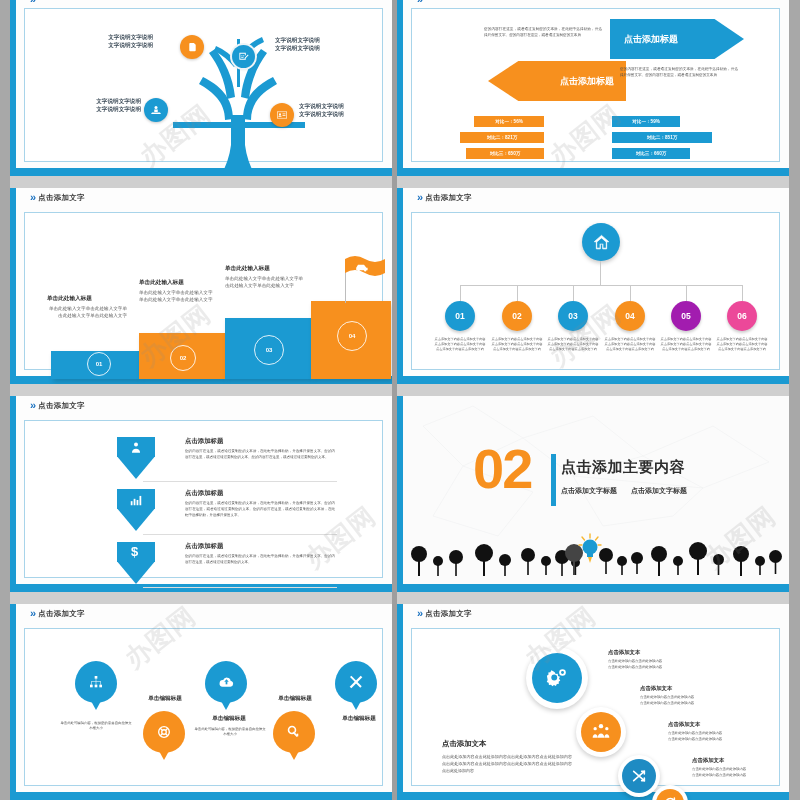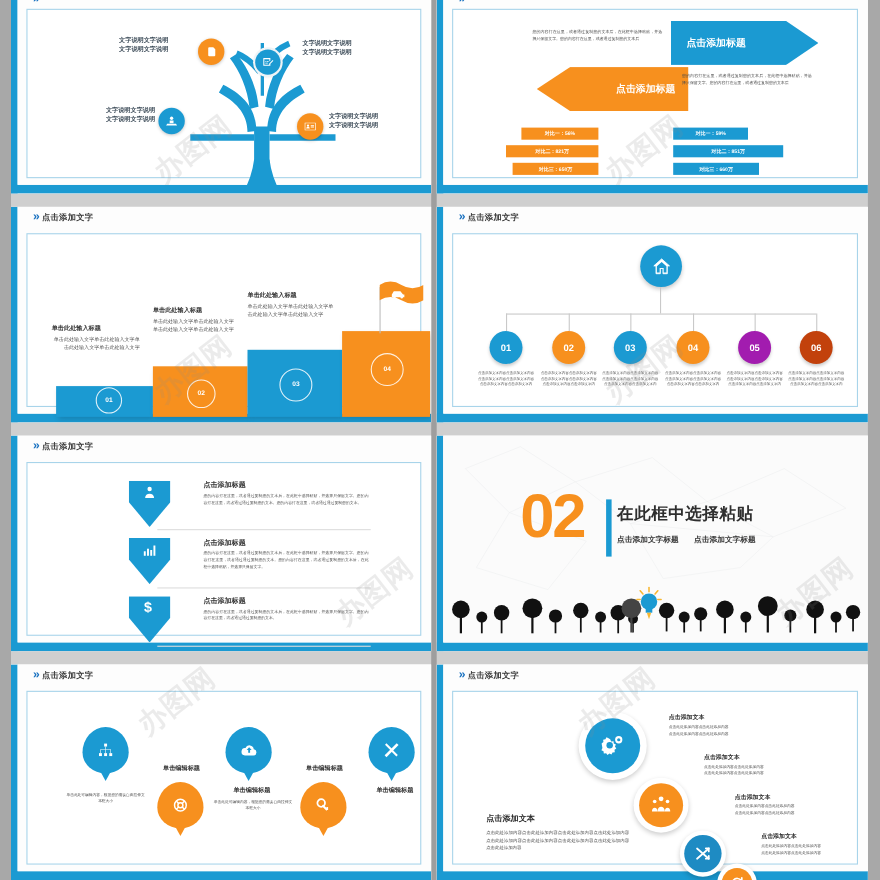--- a/index.html
+++ b/index.html
@@ -304,21 +304,21 @@
         <div class="oline" style="left:161px;top:72px;width:1px;height:16px;"></div>
         <div class="oline" style="left:218px;top:72px;width:1px;height:16px;"></div>
         <div class="oline" style="left:274px;top:72px;width:1px;height:16px;"></div>
         <div class="oline" style="left:330px;top:72px;width:1px;height:16px;"></div>
 
         <div class="ocirc" style="left:33px;top:88px;width:30px;height:30px;background:#1b9ad2;">01</div>
         <div class="ocirc" style="left:90px;top:88px;width:30px;height:30px;background:#f7901e;">02</div>
         <div class="ocirc" style="left:146px;top:88px;width:30px;height:30px;background:#1b9ad2;">03</div>
         <div class="ocirc" style="left:203px;top:88px;width:30px;height:30px;background:#f7901e;">04</div>
         <div class="ocirc" style="left:259px;top:88px;width:30px;height:30px;background:#a21caf;">05</div>
-        <div class="ocirc" style="left:315px;top:88px;width:30px;height:30px;background:#c2410c;text-align:right;">06</div>
+        <div class="ocirc" style="left:315px;top:88px;width:30px;height:30px;background:#ec4899;text-align:right;">06</div>
 
         <div class="obody" style="left:22px;top:124px;width:52px;">点击添加文字内容点击添加文字内容点击添加文字内容点击添加文字内容点击添加文字内容点击添加文字内</div>
         <div class="obody" style="left:79px;top:124px;width:52px;">点击添加文字内容点击添加文字内容点击添加文字内容点击添加文字内容点击添加文字内容点击添加文字内</div>
         <div class="obody" style="left:135px;top:124px;width:52px;">点击添加文字内容点击添加文字内容点击添加文字内容点击添加文字内容点击添加文字内容点击添加文字内</div>
         <div class="obody" style="left:192px;top:124px;width:52px;">点击添加文字内容点击添加文字内容点击添加文字内容点击添加文字内容点击添加文字内容点击添加文字内</div>
         <div class="obody" style="left:248px;top:124px;width:52px;">点击添加文字内容点击添加文字内容点击添加文字内容点击添加文字内容点击添加文字内容点击添加文字内</div>
         <div class="obody" style="left:304px;top:124px;width:52px;">点击添加文字内容点击添加文字内容点击添加文字内容点击添加文字内容点击添加文字内容点击添加文字内</div>
       </div>
     </div>
   </div>
@@ -376,21 +376,21 @@
             <path d="M20 30 L70 10 L120 42 L60 70 Z"></path>
             <path d="M120 42 L190 20 L240 60 L170 80 Z"></path>
             <path d="M240 60 L310 30 L366 66 L300 92 Z"></path>
             <path d="M60 70 L30 120 L95 140 L130 96 Z"></path>
             <path d="M170 80 L200 130 L270 120 L300 92 Z"></path>
           </g>
         </svg>
 
         <div class="bignum" style="left:70px;top:48px;">02</div>
         <div class="vrule" style="left:148px;top:58px;height:52px;"></div>
-        <div class="s6t" style="left:158px;top:62px;">在此框中选择粘贴</div>
+        <div class="s6t" style="left:158px;top:62px;">点击添加主要内容</div>
         <div class="s6s" style="left:158px;top:90px;">点击添加文字标题</div>
         <div class="s6s" style="left:228px;top:90px;">点击添加文字标题</div>
 
         <svg class="blamp" viewBox="0 0 386 48">
           <g fill="#111">
             <g transform="translate(8,18)">
                 <circle cx="8" cy="8" r="8"></circle>
                 <rect x="7" y="14" width="2" height="16"></rect>
               </g>
             <g transform="translate(30,28)">

